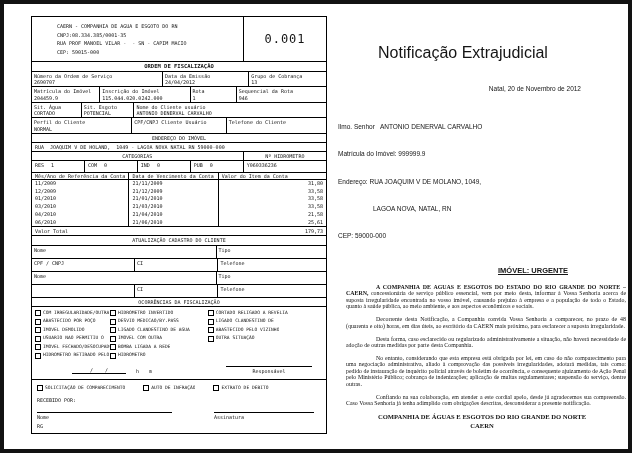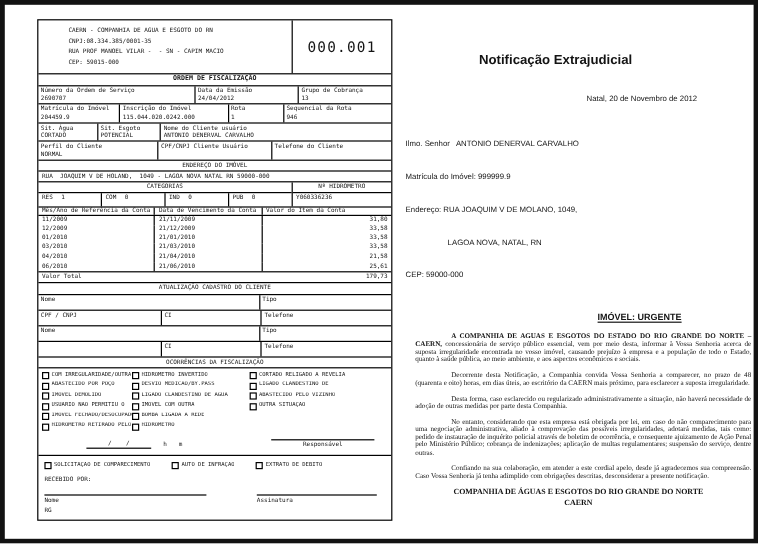--- a/index.html
+++ b/index.html
@@ -60,42 +60,42 @@
   .fchk{display:flex;align-items:center;}
   .received{margin-top:4px;}
   .sigrow{display:flex;gap:42px;margin-top:9px;}
   .sigcol1{width:135px;}
   .sigcol2{width:100px;}
   .sigline{border-top:1px solid #000;padding-top:1px;}
   .rg{margin-top:3px;}
 
   
   .letter{position:absolute;left:334px;top:40px;width:288px;font-family:"Liberation Sans",sans-serif;}
-  .l-title{font-size:11px;font-weight:bold;text-align:center;margin:0 38px 0 0;}
+  .l-title{font-size:16px;font-weight:normal;text-align:center;margin:0 38px 0 0;}
   .l-date{font-size:6.5px;text-align:right;margin:23px 45px 0 0;}
   .l-recipient{font-size:6.5px;margin-top:12px;line-height:1.4;white-space:pre-wrap;}
   .l-addr2{padding-left:35px;}
   .l-attn{font-size:7.5px;font-weight:bold;text-decoration:underline;text-align:right;margin:7px 58px 0 0;}
   .l-body{margin-top:9px;font-family:"Liberation Serif",serif;font-size:5.9px;line-height:1.1;
           text-align:justify;padding-left:8px;}
   .l-p{text-indent:30px;margin:0 0 6.5px;}
   .l-sign{text-align:center;font-family:"Liberation Serif",serif;font-weight:bold;font-size:6.6px;
           line-height:1.3;margin-top:1px;}
   .l-footer{font-size:7px;margin-top:27px;padding-left:98px;line-height:1.65;}
 </style>
 </head>
 <body>
 
 <div class="page">
 
   <div class="form">
 
     <div class="fhead">
       <div class="fhead-info"><span>CAERN - COMPANHIA DE AGUA E ESGOTO DO RN</span><br><span>CNPJ:08.334.385/0001-35</span><br><span>RUA PROF MANOEL VILAR -  - SN - CAPIM MACIO</span><br><span>CEP: 59015-000</span></div>
-      <div class="fhead-num">000.001</div>
+      <div class="fhead-num">0.001</div>
     </div>
 
     <div class="ftitle">ORDEM DE FISCALIZAÇÃO</div>
 
     <div class="frow">
       <div class="fcell" style="width:45%">
         <span class="flabel">Número da Ordem de Serviço</span>
         <span class="fvalue">2690707</span>
       </div>
       <div class="fcell" style="width:29%">

